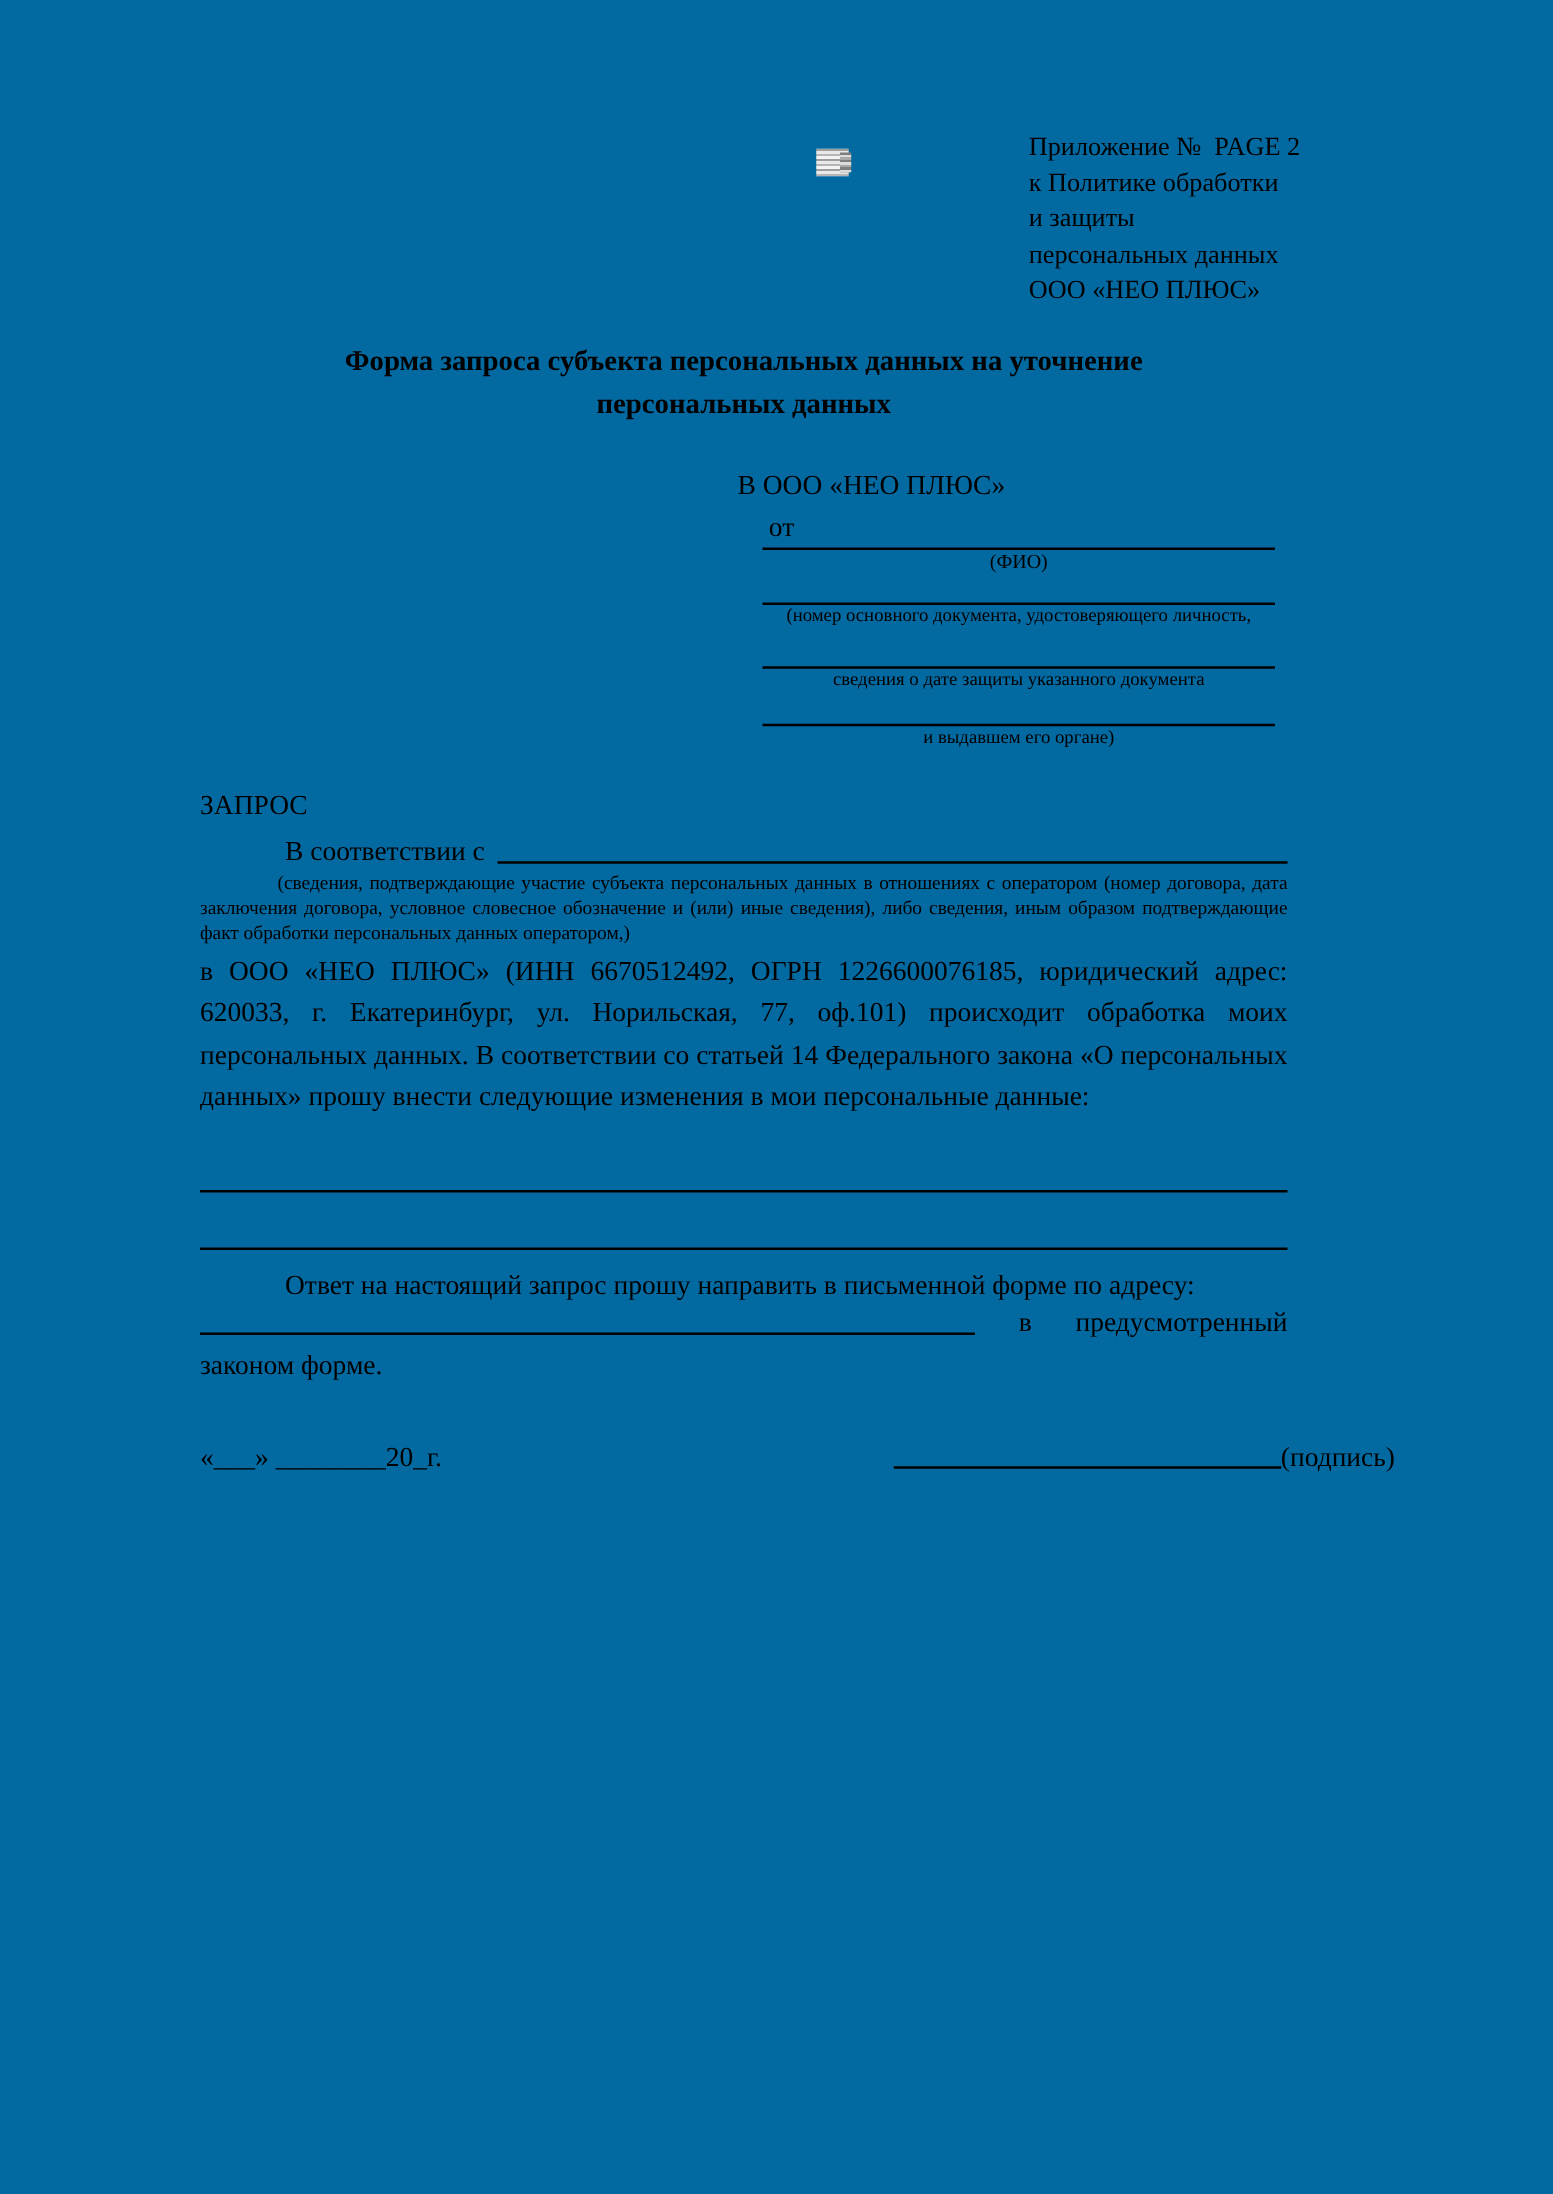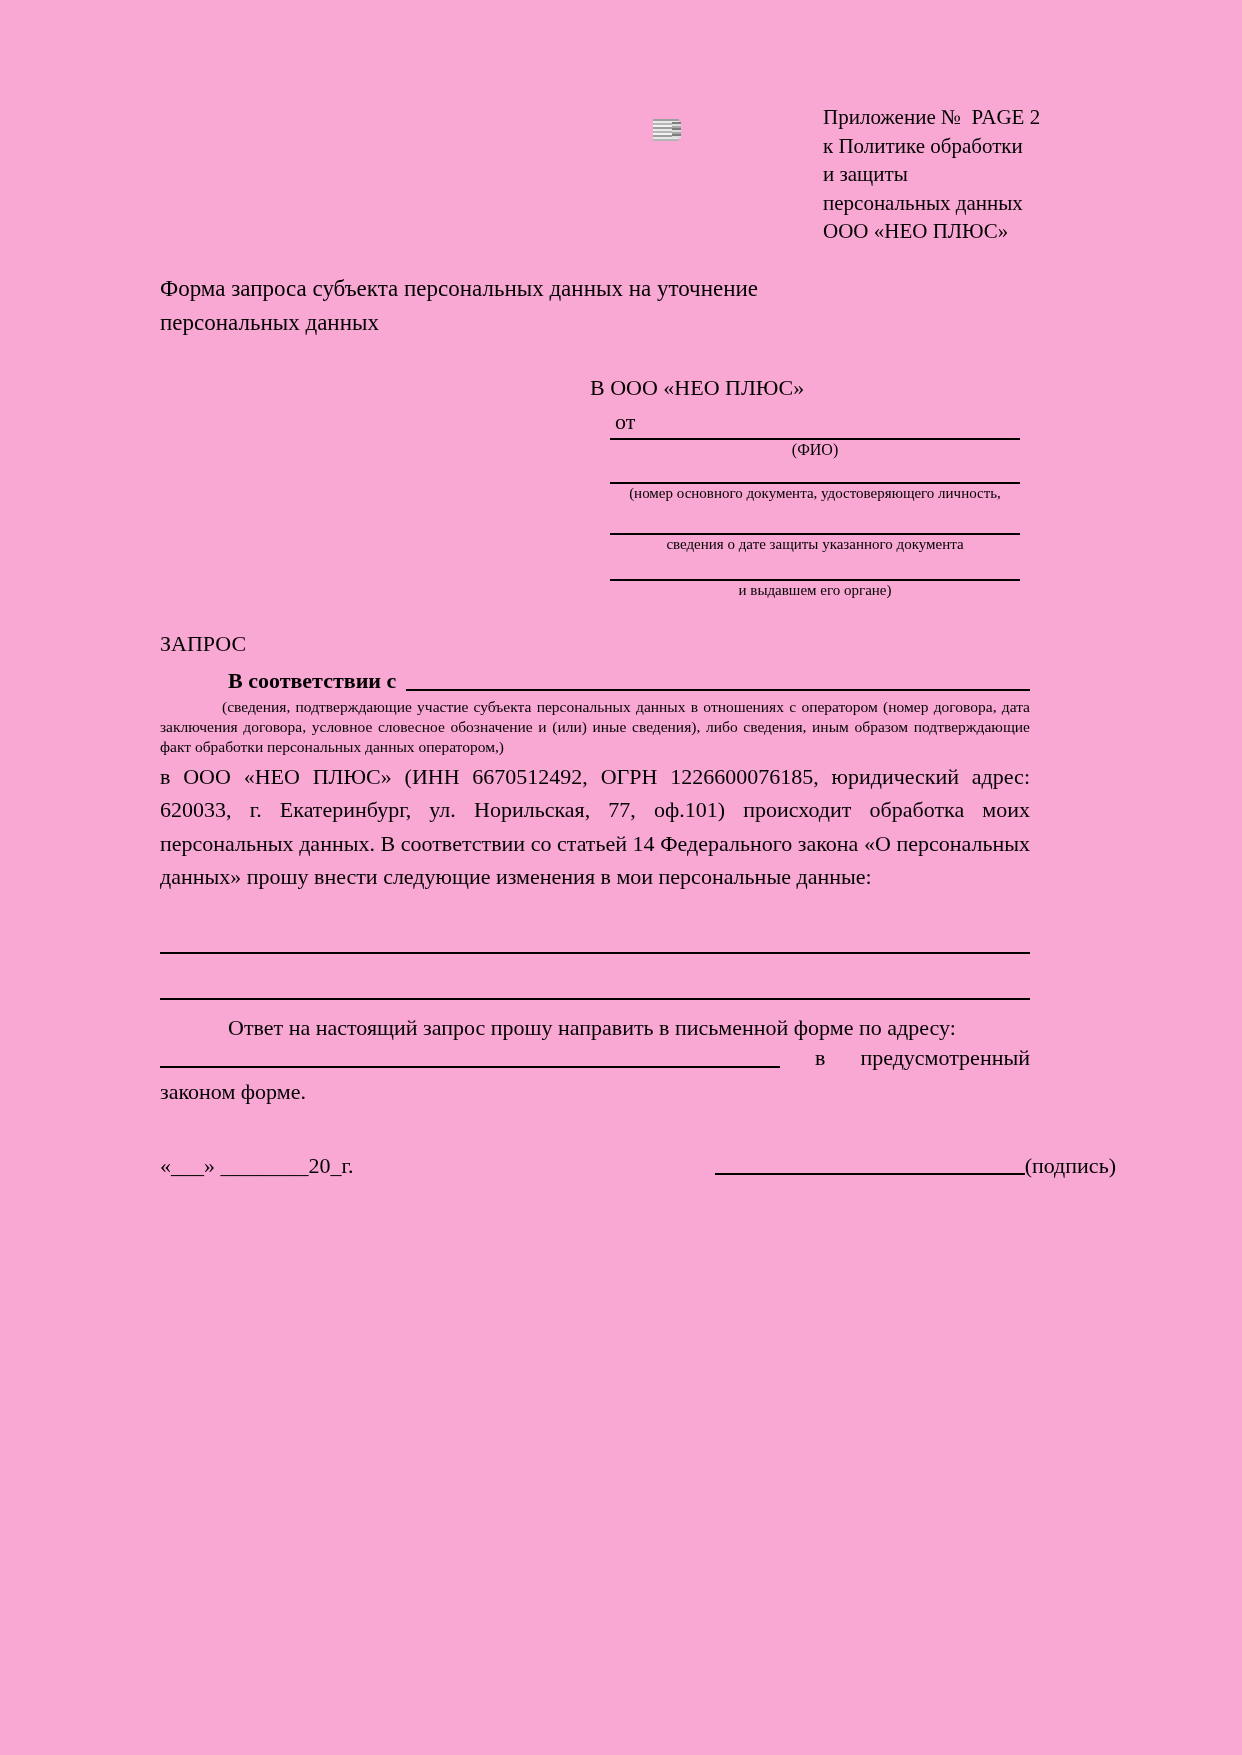--- a/index.html
+++ b/index.html
@@ -1,20 +1,20 @@
 <!DOCTYPE html>
 <html><head>
 <meta charset="utf-8">
 <style>
   html,body{margin:0;padding:0;background:#888;}
   .page{
     position:relative;
     width:1242px;height:1755px;
     margin:0 auto;
-    background:#f9a8d4;
+    background:#0369a1;
     box-sizing:border-box;
     padding:103px 212px 0 160px;
     font-family:"Liberation Serif","DejaVu Serif",serif;
     color:#000;
     overflow:hidden;
   }
   .pre{white-space:pre;}
 
   
   .header-row{position:relative;min-height:118px;}
@@ -22,38 +22,38 @@
     position:absolute;left:493px;top:16px;width:26px;height:22px;
     background:repeating-linear-gradient(180deg,#9e9e9e 0 2px,#e9e9e9 2px 4px,#b5b5b5 4px 6px,#f3f3f3 6px 8px);
   }
   .doc-icon::after{
     content:'';position:absolute;right:-2px;top:3px;width:9px;height:16px;
     background:repeating-linear-gradient(180deg,#7d7d7d 0 2px,#dcdcdc 2px 4px,#a8a8a8 4px 6px);
   }
   .header-text{margin-left:663px;font-size:21px;line-height:28.5px;}
 
   
-  .doc-title{margin-top:26px;font-weight:normal;font-size:23px;line-height:34px;}
+  .doc-title{margin-top:26px;text-align:center;font-weight:bold;font-size:23px;line-height:34px;}
 
   
   .addressee{margin-top:34px;font-size:22px;}
   .addr-to{margin-left:430px;line-height:28px;}
   .addr-from{margin-left:455px;margin-top:7px;line-height:26px;}
   .fields{margin-left:450px;width:410px;}
   .field-rule{border-bottom:2px solid #000;height:0;}
   .r1{margin-top:3px;}
   .r2{margin-top:23px;}
   .r3{margin-top:31px;}
   .r4{margin-top:26px;}
   .field-caption{text-align:center;font-size:16px;line-height:19px;}
   .field-caption.small{font-size:15px;line-height:18px;}
 
   
   .zapros{margin-top:32px;text-align:left;font-size:22px;line-height:26px;}
-  .intro-line{display:flex;margin-top:10px;font-size:22px;line-height:28px;font-weight:bold;}
+  .intro-line{display:flex;margin-top:10px;font-size:22px;line-height:28px;}
   .indent-spacer{flex:0 0 68px;}
   .fill-line{flex:1;border-bottom:2px solid #000;margin-left:10px;margin-bottom:4px;}
   .intro-note{margin-top:2px;font-size:15.5px;line-height:20px;text-align:justify;text-indent:62px;}
   .body-par{font-size:22px;line-height:33.5px;text-align:justify;margin-top:3px;}
 
   .rule-full{border-bottom:2px solid #000;height:0;width:100%;}
   .rf1{margin-top:58px;}
   .rf2{margin-top:44px;}
 
   .answer-intro{margin-top:13px;font-size:22px;line-height:30px;text-indent:68px;}

